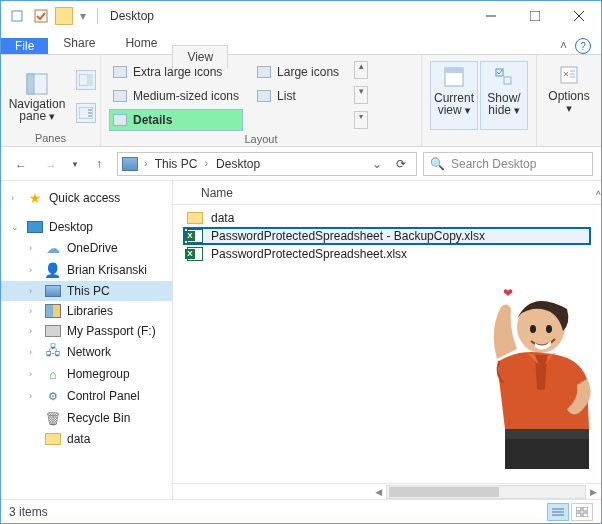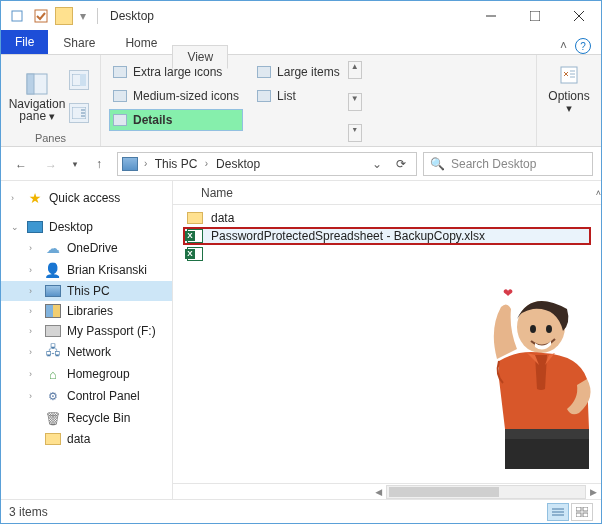--- a/index.html
+++ b/index.html
@@ -9,29 +9,29 @@
   .titlebar { height:30px; background:#fff; display:flex; align-items:center; }
   .tb-left { display:flex; align-items:center; gap:4px; padding-left:6px;}
   .qat-btn { width:20px; height:20px; display:flex; align-items:center; justify-content:center; color:#555; }
   .tb-title-icon { width:18px; height:18px; background:#ffe18f; border:1px solid #d9b45c; }
   .tb-title { margin-left:4px; color:#333;}
   .tb-sep { width:1px; height:16px; background:#ccc; margin:0 4px;}
   .tb-right { margin-left:auto; display:flex;}
   .tb-sysbtn { width:44px; height:30px; display:flex; align-items:center; justify-content:center; color:#555;}
   
   .tabrow { height:24px; display:flex; align-items:flex-end; border-bottom:1px solid #d8d8d8; background:#fff;}
-  .file-tab { background:#1d4ed8; color:#fff; padding:4px 14px; height:24px; display:flex; align-items:center;}
+  .file-tab { background:#3b82f6; color:#fff; padding:4px 14px; height:16px; display:flex; align-items:center;}
   .tab { padding:4px 14px; height:24px; display:flex; align-items:center; color:#444; border:1px solid transparent; border-bottom:none;}
   .tab.active { background:#f5f5f5; border:1px solid #d8d8d8; border-bottom:1px solid #f5f5f5; position:relative; top:15px;}
   .tabrow-right { margin-left:auto; display:flex; gap:8px; padding-right:10px; align-items:center;}
   .help-circ { width:16px; height:16px; border:1px solid #1979ca; border-radius:50%; color:#1979ca; display:flex; align-items:center; justify-content:center; font-size:10px;}
   
   .ribbon { height:92px; background:#f5f5f5; border-bottom:1px solid #d8d8d8; display:flex;}
   .rgroup { border-right:1px solid #e1e1e1; padding:4px 8px 2px 8px; display:flex; flex-direction:column;}
-  .rgroup-body { flex:1; display:flex; gap:4px;}
+  .rgroup-body { flex:1; display:flex; gap:11px;}
   .rgroup-label { text-align:center; color:#666; font-size:11px; padding-top:2px;}
   .nav-big { display:flex; flex-direction:column; align-items:center; justify-content:center; width:56px; gap:2px; padding-top:4px;}
   .nav-caption { text-align:center; line-height:12px; font-size:11px; color:#333;}
   .small-split { display:flex; flex-direction:column; justify-content:space-around; padding-top:4px;}
   .small-btn { width:20px; height:20px; border:1px solid #b8c9d8; background:#eaf1f8; display:flex; align-items:center; justify-content:center;}
   .layout-grid { display:grid; grid-template-columns:auto auto; grid-auto-rows:22px; gap:2px 10px; align-content:start; padding-top:2px;}
   .layout-item { display:flex; align-items:center; gap:6px; padding:0 4px; color:#333;}
   .layout-item.sel { background:#86efac; border:1px solid #92c0e0; padding:0 3px;font-weight:bold;}
   .layout-ico { width:14px; height:12px; background:#dfe8f0; border:1px solid #98b4cc; position:relative;}
   .cvgroup { display:flex; gap:2px; padding-top:2px;}
@@ -69,21 +69,21 @@
   .ico.bin { font-size:13px; color:#777;}
   .ico.folder { width:16px; height:12px; background:#ffe18f; border:1px solid #d9b45c;}
   .ico.excel { width:14px; height:14px; background:#fff; border:1px solid #1e7145; position:relative;}
   .ico.excel::before { content:"X"; position:absolute; left:-3px; top:1px; width:10px; height:10px; background:#1e7145; color:#fff; font-size:8px; line-height:10px; text-align:center; font-weight:bold;}
   
   .content { flex:1; display:flex; flex-direction:column; min-width:0; position:relative;}
   .colhdr { height:24px; border-bottom:1px solid #e5e5e5; display:flex; align-items:center; padding-left:28px; color:#444;justify-content:space-between;}
   .sortarr { margin-left:90px; color:#666; font-size:9px;}
   .files { flex:1; padding:4px 10px; position:relative;}
   .frow { display:flex; align-items:center; gap:8px; padding:2px 4px; white-space:nowrap; color:#222;}
-  .frow.selected { border:2px solid #b91c1c; background:#eaf3fb; padding:0 2px;}
+  .frow.selected { border:2px solid #0369a1; background:#eaf3fb; padding:0 2px;}
   .hscroll { height:16px; display:flex; align-items:center; border-top:1px solid #e5e5e5;}
   .hscroll .sp { flex:1;}
   .hscroll .track { width:200px; height:14px; background:#f0f0f0; border:1px solid #ddd; display:flex; align-items:center;}
   .hscroll .thumb { width:110px; height:10px; background:#cfcfcf; margin-left:2px;}
   
   .status { height:24px; border-top:1px solid #e5e5e5; display:flex; align-items:center; padding:0 8px; color:#444;}
   .status .viewbtns { margin-left:auto; display:flex; gap:2px;}
   .vbtn { width:22px; height:18px; border:1px solid #cfcfcf; background:#fff; display:flex; align-items:center; justify-content:center;}
   .vbtn.active { background:#cde6f7; border-color:#92c0e0;}
   
@@ -177,43 +177,66 @@
 
     <div class="rgroup" style="flex:1;">
       <div class="rgroup-body">
         <div class="layout-grid">
           <div class="layout-item">
               <span class="layout-ico"></span>
               <span>Extra large icons</span>
             </div>
           <div class="layout-item">
               <span class="layout-ico"></span>
-              <span>Large items</span>
+              <span>Large icons</span>
             </div>
           <div class="layout-item">
               <span class="layout-ico"></span>
               <span>Medium-sized icons</span>
             </div>
           <div class="layout-item">
               <span class="layout-ico"></span>
               <span>List</span>
             </div>
           <div class="layout-item sel">
               <span class="layout-ico"></span>
               <span>Details</span>
             </div>
         </div>
         <div style="display:flex;flex-direction:column;justify-content:space-between;padding:2px 0;">
           <div style="border:1px solid #c9c9c9;width:14px;height:18px;text-align:center;font-size:8px;color:#666;">▲</div>
           <div style="border:1px solid #c9c9c9;width:14px;height:18px;text-align:center;font-size:8px;color:#666;">▼</div>
           <div style="border:1px solid #c9c9c9;width:14px;height:18px;text-align:center;font-size:8px;color:#666;">▾</div>
         </div>
       </div>
-    </div>
-
+      <div class="rgroup-label">Layout</div>
+    </div>
+
+    <div class="rgroup">
+      <div class="rgroup-body cvgroup">
+        <div class="cvbtn hl">
+          <svg width="22" height="22">
+              <rect x="2" y="2" width="18" height="18" fill="#fff" stroke="#98b4cc"></rect>
+              <rect x="2" y="2" width="18" height="5" fill="#b8d0e6"></rect>
+            </svg>
+          <div class="cap"><span style="white-space:pre-line;">Current
+view</span> ▾</div>
+        </div>
+        <div class="cvbtn hl">
+          <svg width="22" height="22">
+              <rect x="3" y="3" width="7" height="7" fill="none" stroke="#5a93c8"></rect>
+              <path d="M4 6 L6 8 L9 4" stroke="#5a93c8" fill="none"></path>
+              <rect x="11" y="11" width="7" height="7" fill="none" stroke="#98b4cc"></rect>
+            </svg>
+          <div class="cap"><span style="white-space:pre-line;">Show/
+hide</span> ▾</div>
+        </div>
+      </div>
+      <div class="rgroup-label" style="visibility:hidden;">Current view</div>
+    </div>
 
     <div class="rgroup" style="border-right:none;">
       <div class="rgroup-body">
         <div class="cvbtn">
           <svg width="22" height="22">
               <rect x="3" y="3" width="16" height="16" fill="#fff" stroke="#98b4cc"></rect>
               <path d="M6 8 L10 12 M6 12 L10 8" stroke="#c07038"></path>
               <line x1="12" y1="7" x2="17" y2="7" stroke="#98b4cc"></line>
               <line x1="12" y1="10" x2="17" y2="10" stroke="#98b4cc"></line>
               <line x1="12" y1="13" x2="17" y2="13" stroke="#98b4cc"></line>
@@ -319,20 +342,21 @@
         <div class="frow">
             <span class="ico folder"></span>
             <span>data</span>
           </div>
         <div class="frow selected">
             <span class="ico excel"></span>
             <span>PasswordProtectedSpreadsheet - BackupCopy.xlsx</span>
           </div>
         <div class="frow">
             <span class="ico excel"></span>
+            <span>PasswordProtectedSpreadsheet.xlsx</span>
           </div>
 
         <div class="cartoon">
           <svg viewBox="0 0 160 190" width="160" height="190">
             <text x="64" y="18" font-size="16" fill="#d63c4a">❤</text>
 
             <path d="M58 80 Q50 50 62 28 Q68 22 72 30 Q70 50 78 70 Z" fill="#e7b58b"></path>
 
             <ellipse cx="102" cy="48" rx="24" ry="26" fill="#e9bc93"></ellipse>
             <path d="M78 40 Q92 10 128 30 Q132 44 124 52 Q118 28 94 30 Q82 32 78 40 Z" fill="#3a2a22"></path>

